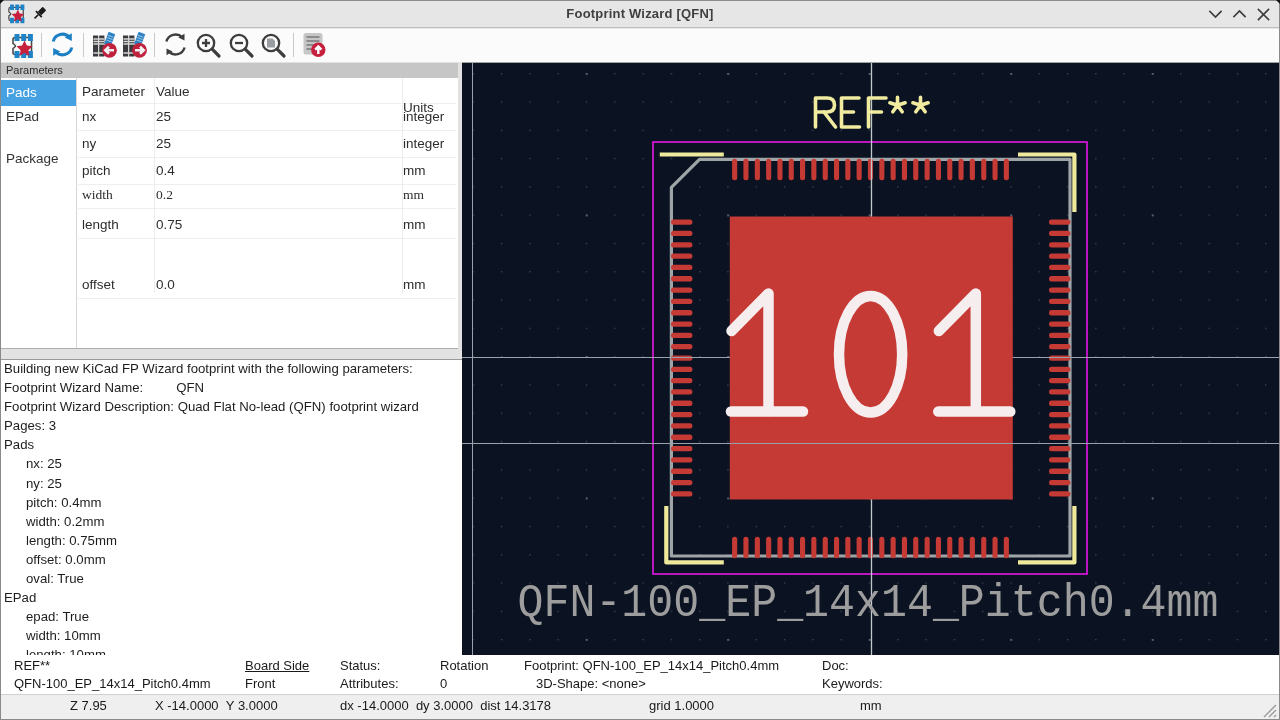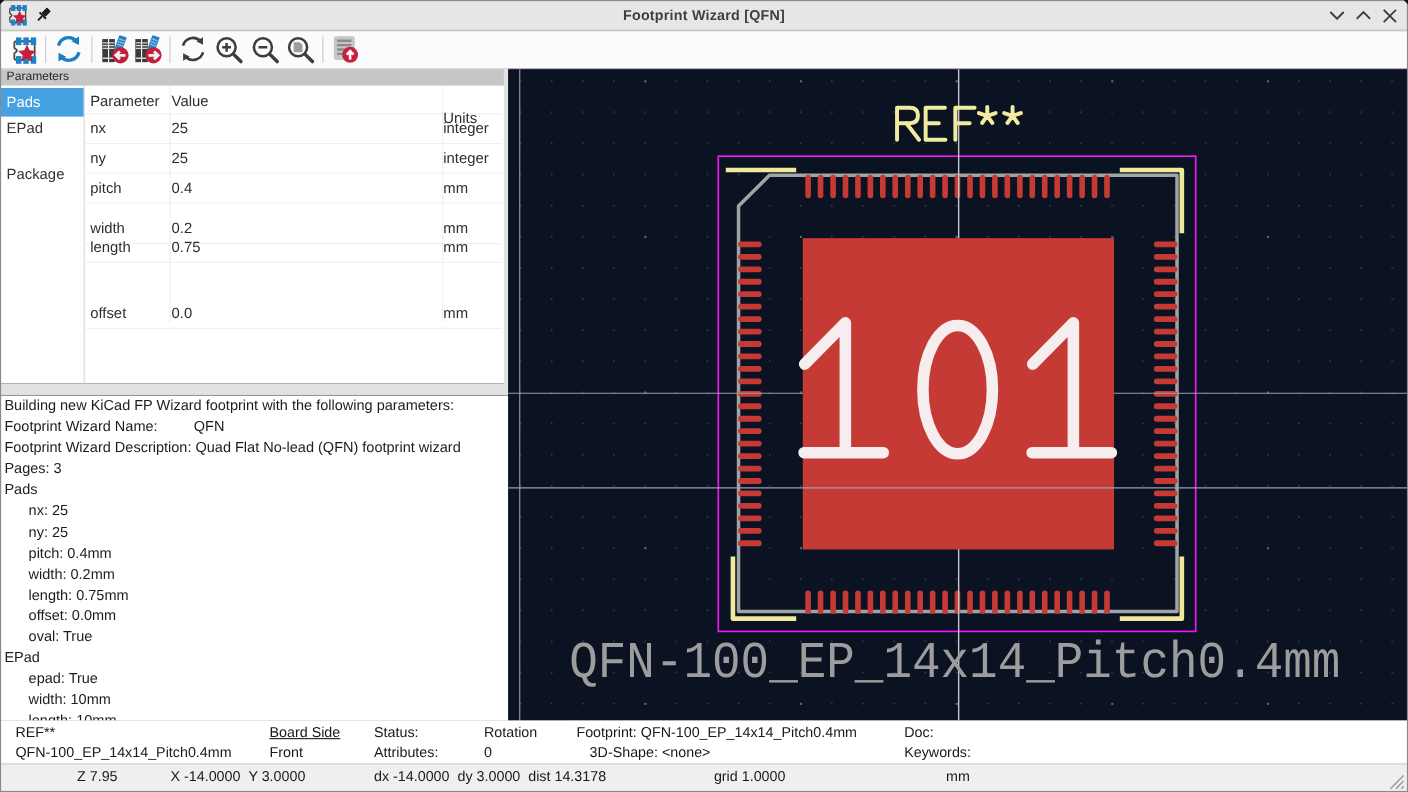--- a/index.html
+++ b/index.html
@@ -184,21 +184,21 @@
     <div class="trow" style="top:53px;">
         <span class="c1">ny</span>
         <span class="c2">25</span>
         <span class="c3">integer</span>
       </div>
     <div class="trow" style="top:80px;">
         <span class="c1">pitch</span>
         <span class="c2">0.4</span>
         <span class="c3">mm</span>
       </div>
-    <div class="trow" style="top:117px;">
+    <div class="trow" style="top:104px;font-family:Liberation Serif, serif;">
         <span class="c1">width</span>
         <span class="c2">0.2</span>
         <span class="c3">mm</span>
       </div>
     <div class="trow" style="top:134px;">
         <span class="c1">length</span>
         <span class="c2">0.75</span>
         <span class="c3">mm</span>
       </div>
     <div class="trow" style="top:174px;margin-top:20px;">

